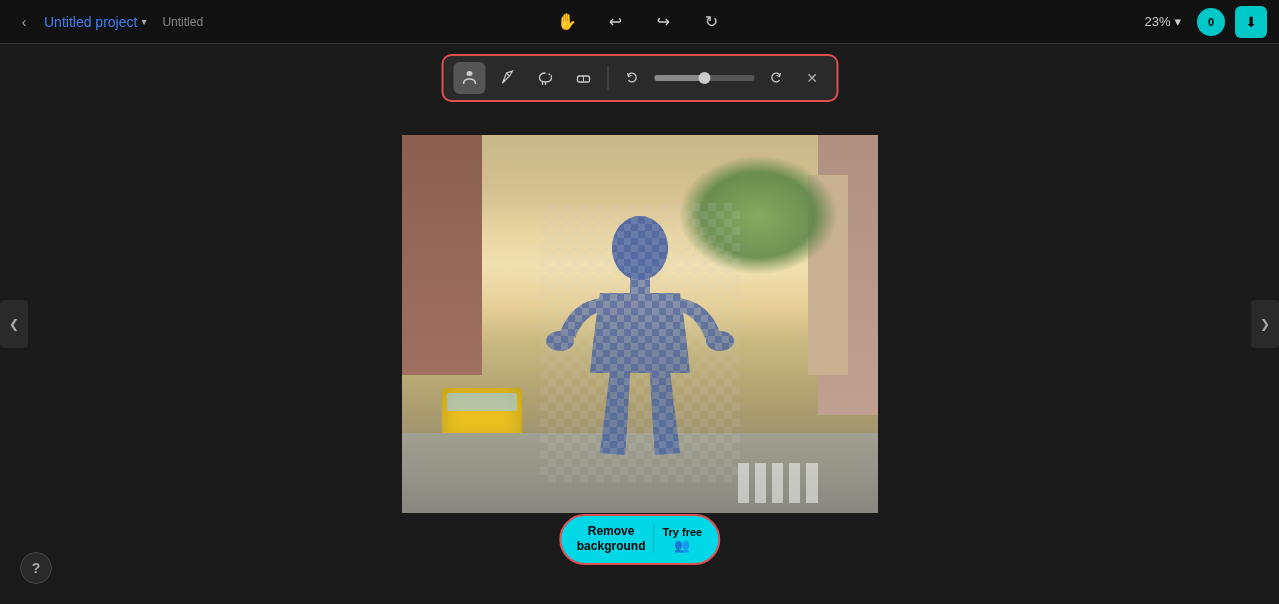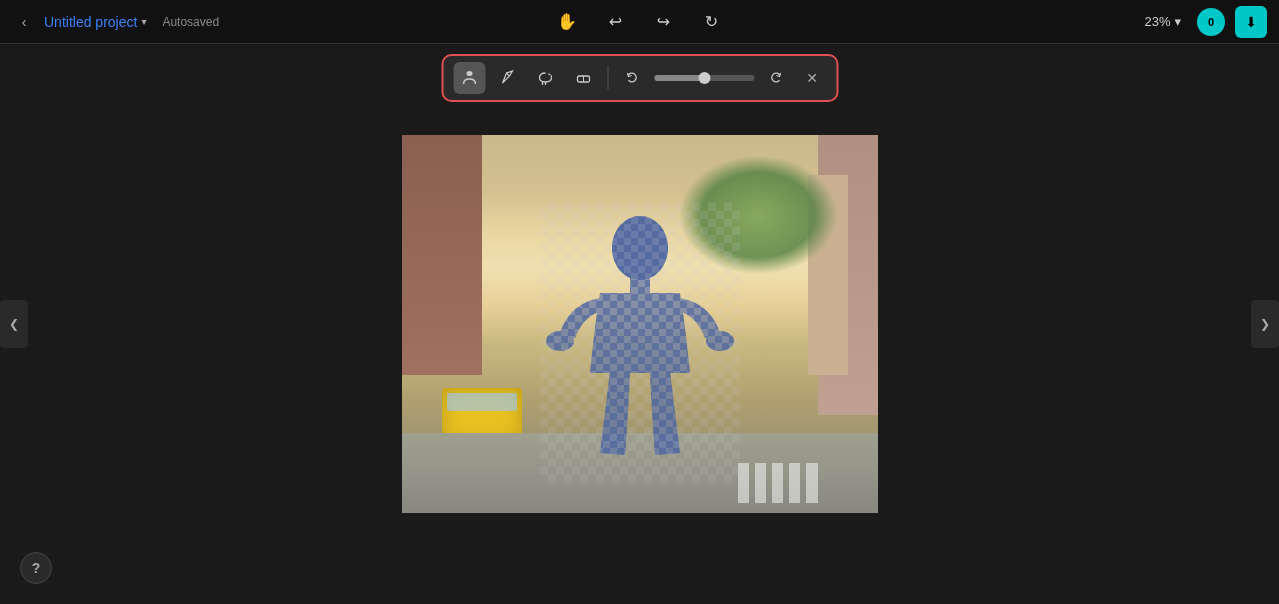--- a/index.html
+++ b/index.html
@@ -434,21 +434,21 @@
 
 <div class="topbar">
   <div class="topbar-left">
     <div class="back-btn">
       <span>‹</span>
     </div>
     <div class="project-title-wrap">
       <span class="project-title">Untitled project</span>
       <span class="project-title-chevron">▾</span>
     </div>
-    <span class="autosaved">Autosaved</span>
+    <span class="autosaved">Untitled</span>
   </div>
 
   <div class="topbar-center">
     <div class="topbar-icon-btn">
       <span>✋</span>
     </div>
     <div class="topbar-icon-btn">
       <span>↩</span>
     </div>
     <div class="topbar-icon-btn">
@@ -588,20 +588,28 @@
             <path d="M130 168 Q135 210 140 250 L115 252 Q112 215 110 170 Z"></path>
           </clipPath>
         </defs>
 
         <rect x="0" y="0" width="200" height="280" fill="url(#checker)" clip-path="url(#person-clip)"></rect>
 
         <rect x="0" y="0" width="200" height="280" fill="rgba(70,90,150,0.35)" clip-path="url(#person-clip)"></rect>
       </svg>
     </div>
 
+    <div class="remove-bg-btn">
+      <div class="remove-bg-text" style="font-size:12px; font-weight:700; color:#000; line-height:1.3; text-align:center;">Remove<br>background</div>
+      <div class="remove-bg-divider"></div>
+      <div class="try-free-wrap">
+        <span style="font-size:11px; font-weight:700; color:#000;">Try free</span>
+        <span style="font-size:13px;">👥</span>
+      </div>
+    </div>
   </div>
 
   <div class="side-arrow right">
     <span>❯</span>
   </div>
 
   <div class="help-btn">
     <span>?</span>
   </div>
 </div>

